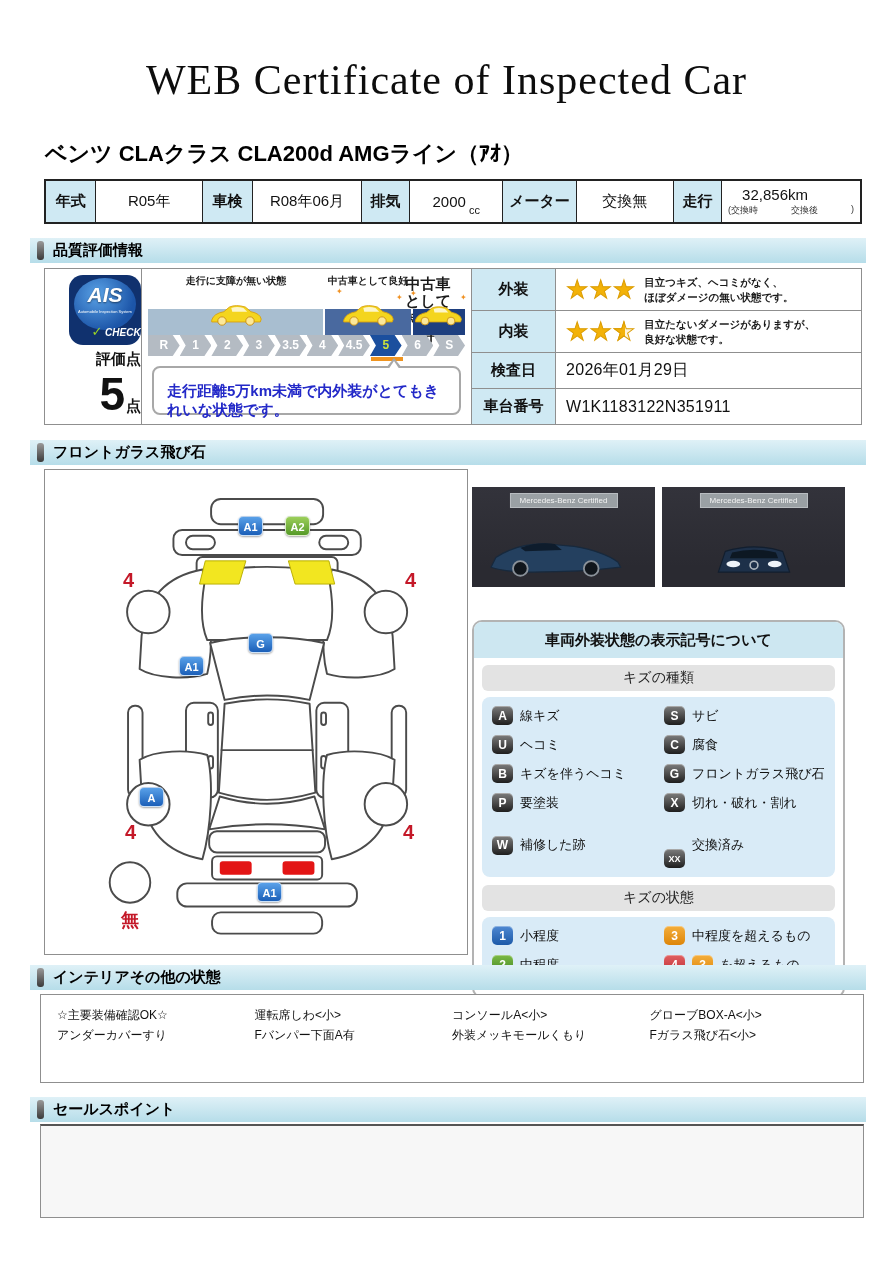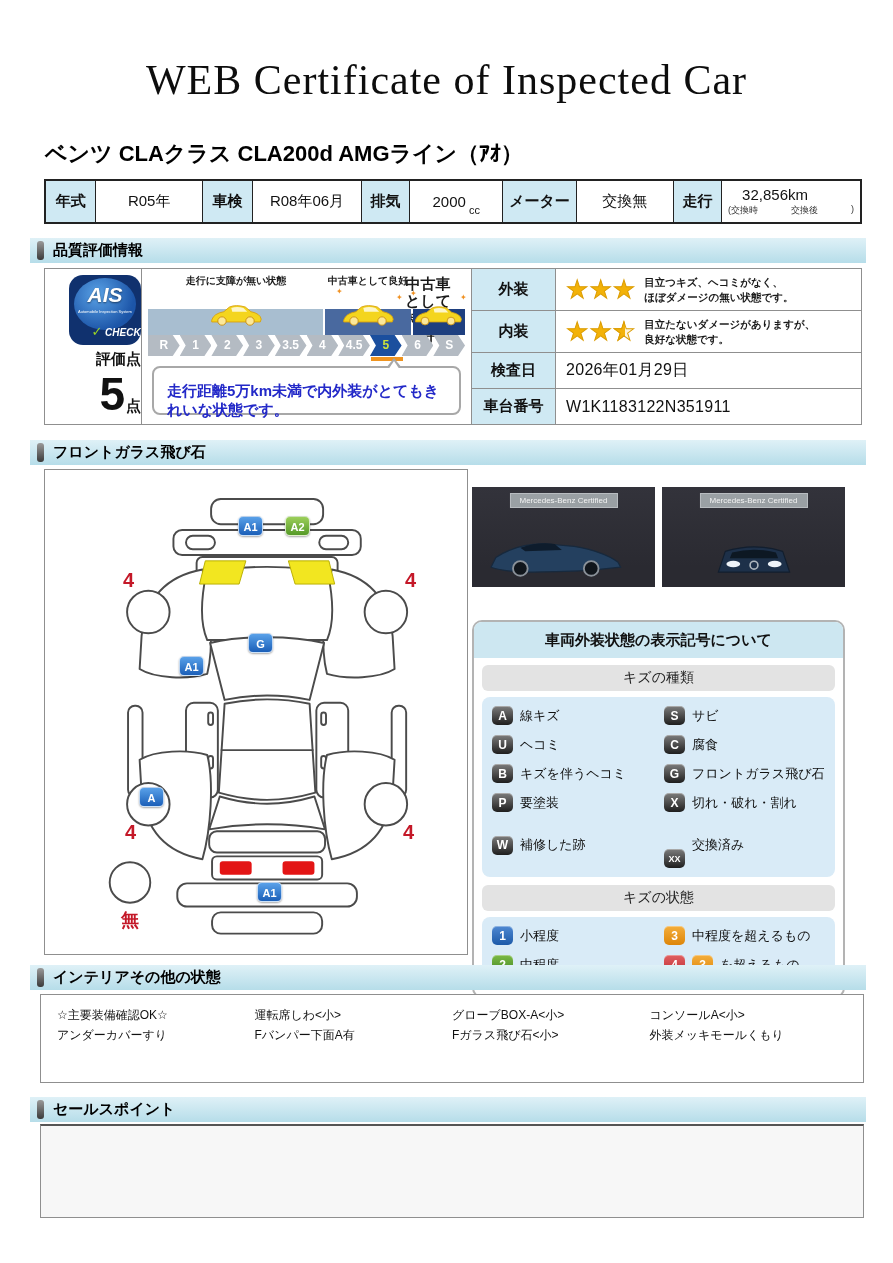--- a/index.html
+++ b/index.html
@@ -435,26 +435,26 @@
   <div class="interior-box">
     <div class="int-col">
       <div>☆主要装備確認OK☆</div>
       <div>アンダーカバーすり</div>
     </div>
     <div class="int-col">
       <div>運転席しわ&lt;小&gt;</div>
       <div>Fバンパー下面A有</div>
     </div>
     <div class="int-col">
+      <div>コンソールA&lt;小&gt;</div>
+      <div>外装メッキモールくもり</div>
+    </div>
+    <div class="int-col">
       <div>グローブBOX-A&lt;小&gt;</div>
       <div>Fガラス飛び石&lt;小&gt;</div>
-    </div>
-    <div class="int-col">
-      <div>コンソールA&lt;小&gt;</div>
-      <div>外装メッキモールくもり</div>
     </div>
   </div>
 
   <div class="sec-header" style="top:1097px">
     <span class="sec-bar"></span>
     <span class="sec-title">セールスポイント</span>
   </div>
   <div class="sales-box"></div>
 
 </div>

